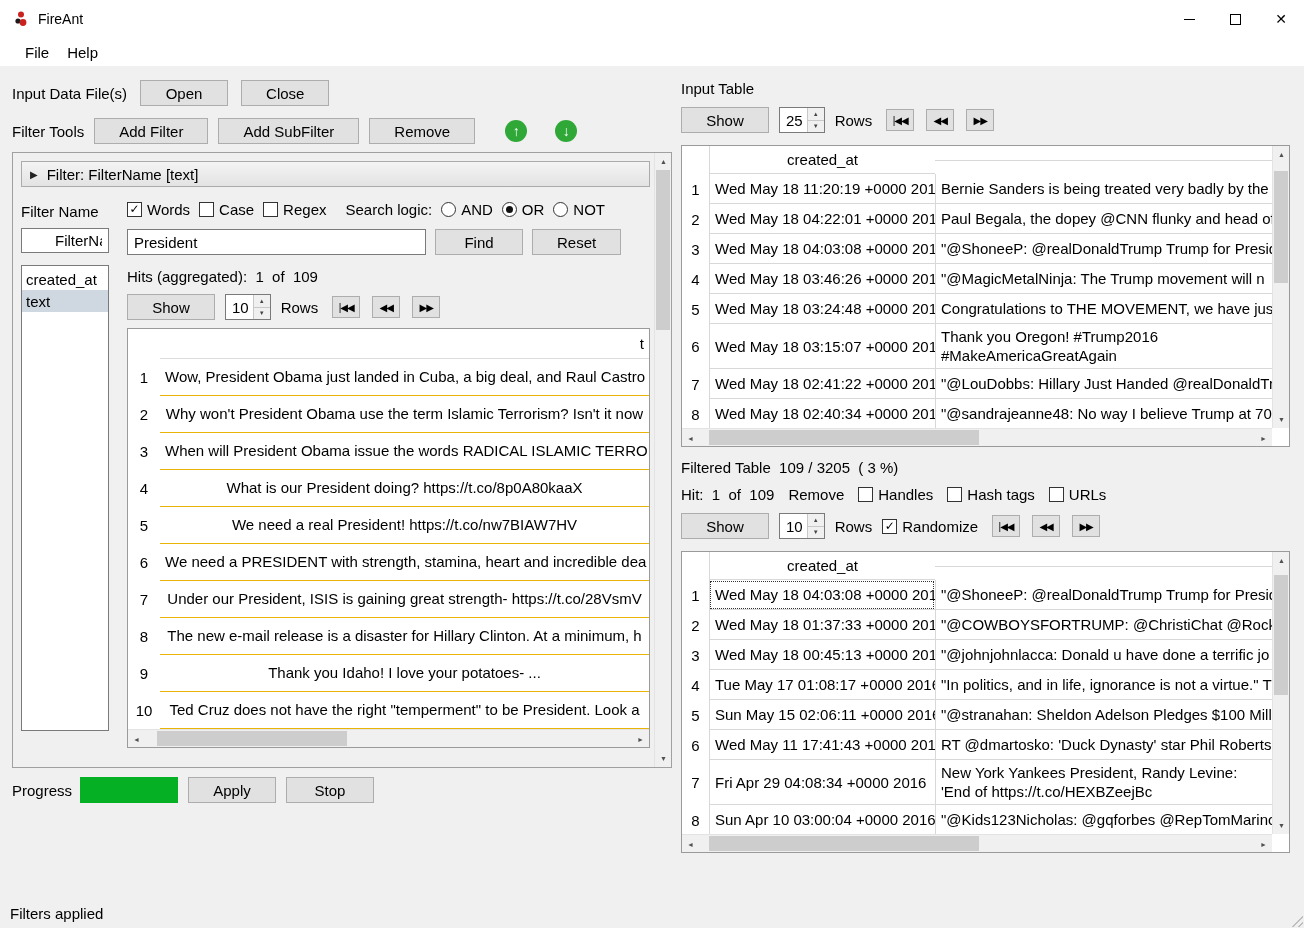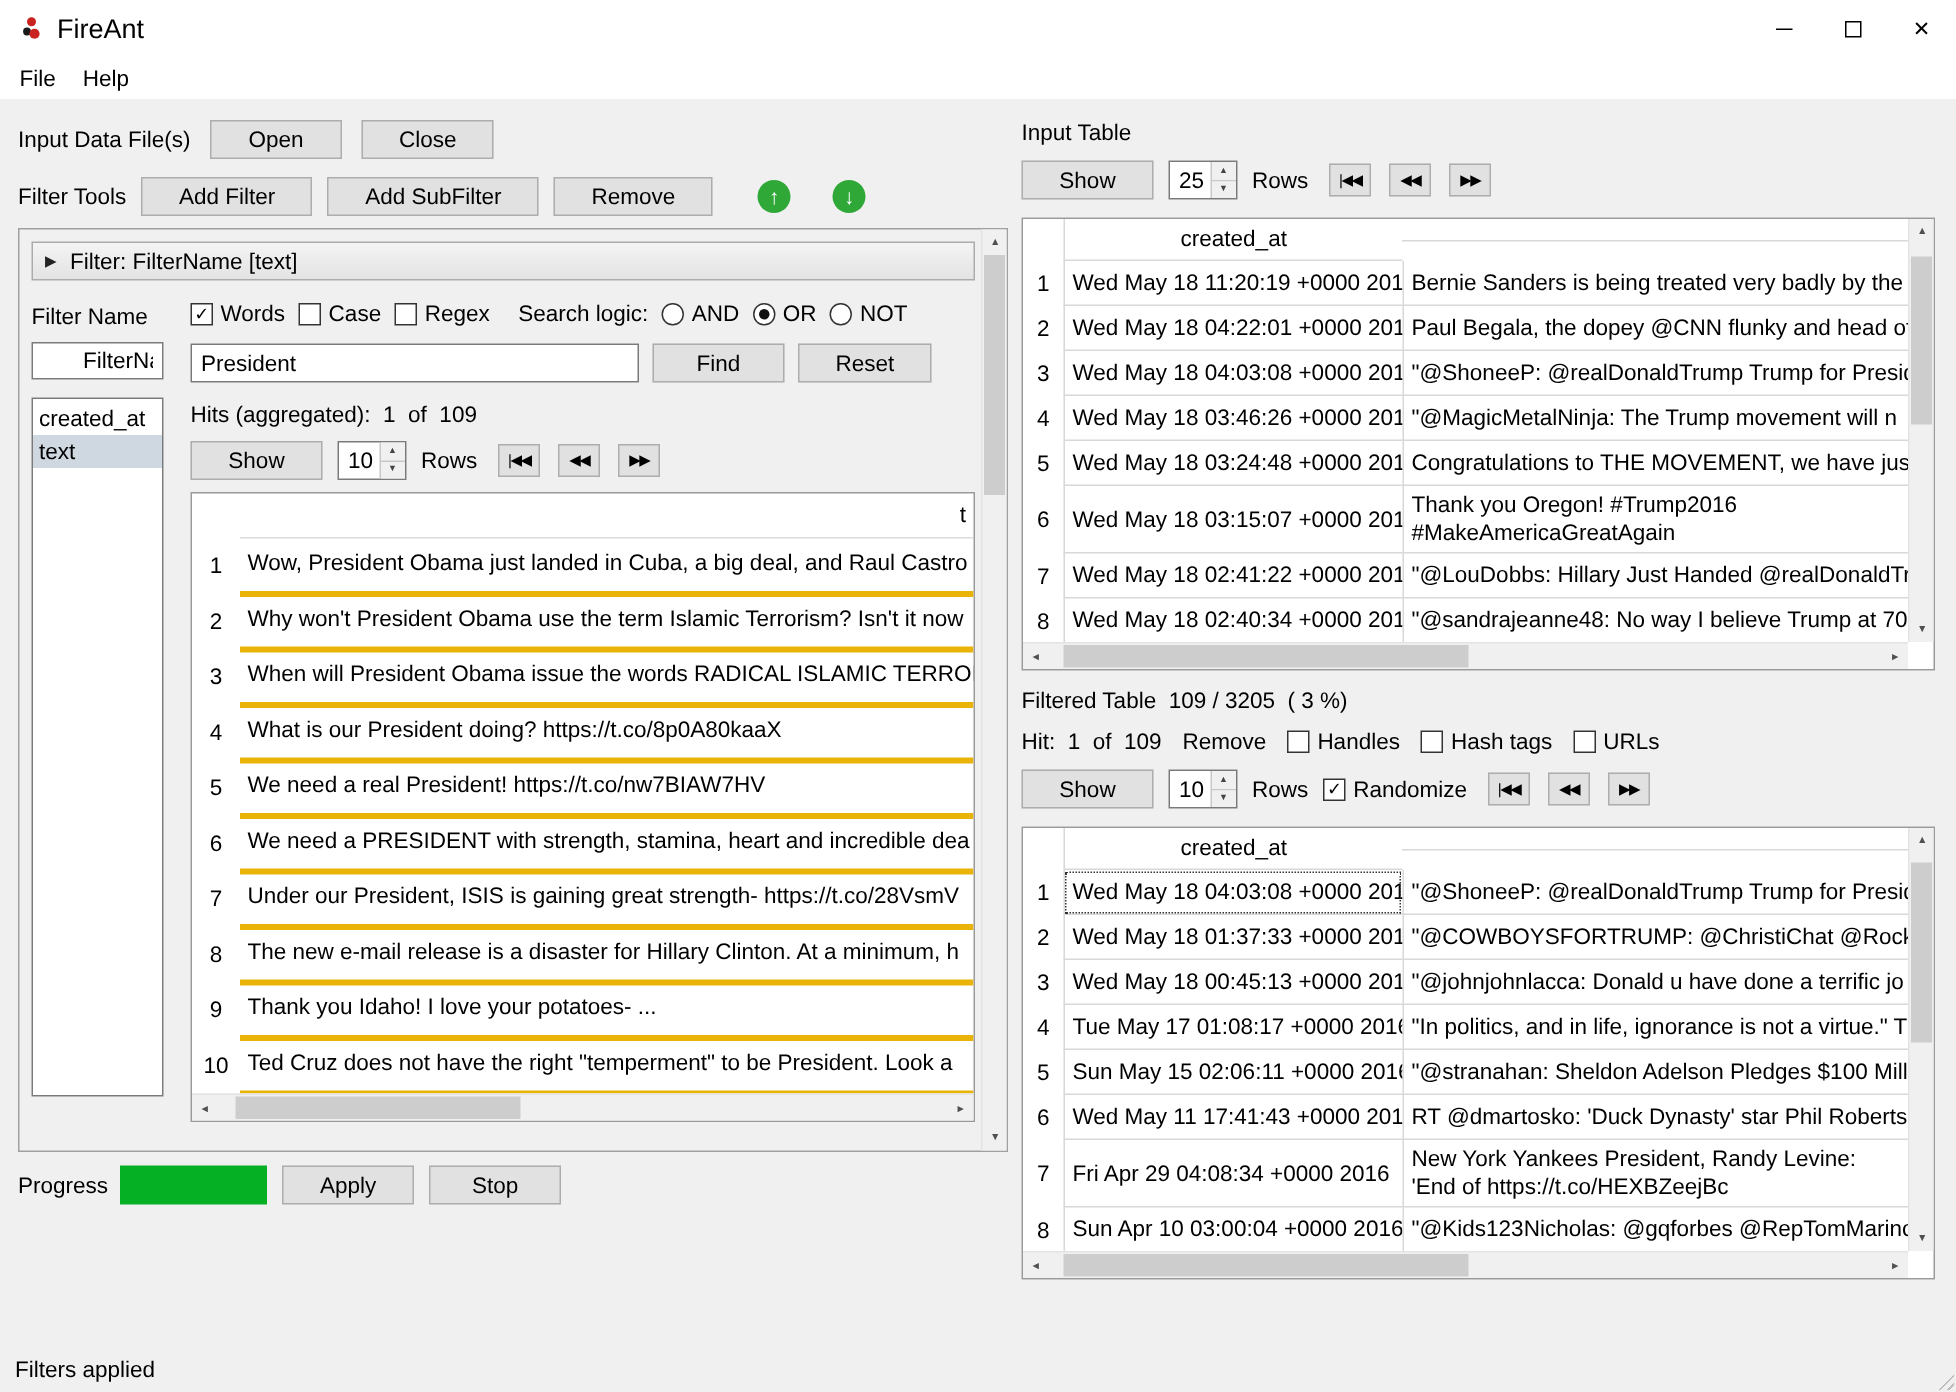--- a/index.html
+++ b/index.html
@@ -7,27 +7,27 @@
   body {
     font-family: "Liberation Sans", "DejaVu Sans", sans-serif;
     font-size: 15px; color: #000;
     background: #f0f0f0; overflow: hidden;
   }
   .pre { white-space: pre; }
 
   
   .titlebar { height: 38px; background: #fff; display: flex; align-items: center; }
   .app-icon { margin-left: 12px; width: 18px; height: 18px; }
-  .title-text { margin-left: 8px; font-size: 18px; }
+  .title-text { margin-left: 8px; font-size: 14px; }
   .win-controls { margin-left: auto; display: flex; height: 38px; }
   .win-btn { width: 46px; height: 38px; display: flex; align-items: center; justify-content: center; font-size: 14px; }
   .min-glyph { width: 11px; height: 1px; background: #000; }
   .max-glyph { width: 11px; height: 11px; border: 1px solid #000; }
 
-  .menubar { height: 28px; background: #fff; display: flex; align-items: center; padding-left: 4px; }
+  .menubar { height: 28px; background: #fff; display: flex; align-items: center; padding-left: 16px; }
   .menu-item { padding: 4px 9px; }
 
   
   .content { display: flex; height: 832px; }
   .left-panel { width: 672px; padding-left: 12px; flex: none; }
   .right-panel { flex: 1; padding: 0 14px 0 9px; min-width: 0; }
 
   
   .btn {
     display: inline-flex; align-items: center; justify-content: center;
@@ -98,21 +98,21 @@
   .sb-h .sb-th { top: 1px; bottom: 1px; }
 
   
   .rtable { margin-top: 8px; height: 420px; background: #fff; border: 1px solid #9a9a9a; position: relative; }
   .rtable .body { position: absolute; inset: 0 0 18px 0; overflow: hidden; }
   .rrow, .rhead { display: flex; align-items: center; }
   .rhead { height: 30px; }
   .rrow { height: 37px; }
   .rn { width: 32px; flex: none; text-align: center; }
   .rt { flex: 1; min-width: 0; padding: 0 5px; white-space: nowrap; overflow: hidden;
-        border-bottom: 4px solid #eab308; line-height: 36px; }
+        border-bottom: 1px solid #eab308; line-height: 36px; text-align: center; }
   .rhead .rt { text-align: right; line-height: 29px; border-bottom: 1px solid #dcdcdc; }
 
   
   .dtable { margin-top: 12px; height: 302px; background: #fff; border: 1px solid #9a9a9a; position: relative; }
   .dtable .body { position: absolute; inset: 0 17px 18px 0; overflow: hidden; }
   .trow, .thead { display: flex; align-items: center; }
   .thead { height: 28px; }
   .trow { height: 30px; }
   .trow.tall { height: 45px; }
   .cn { width: 27px; flex: none; text-align: center; }

